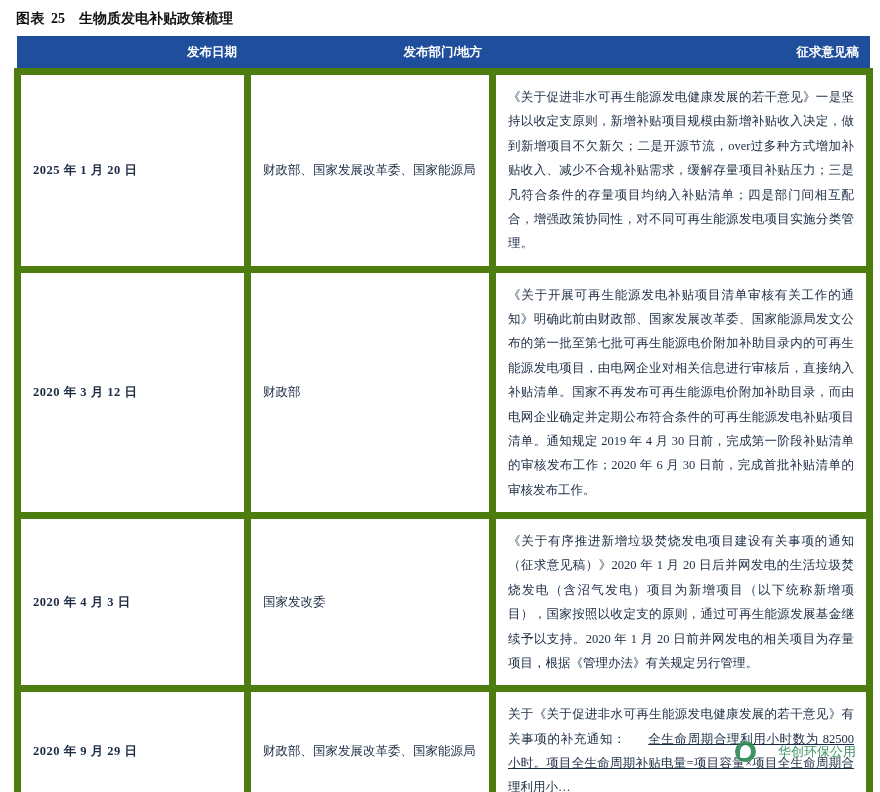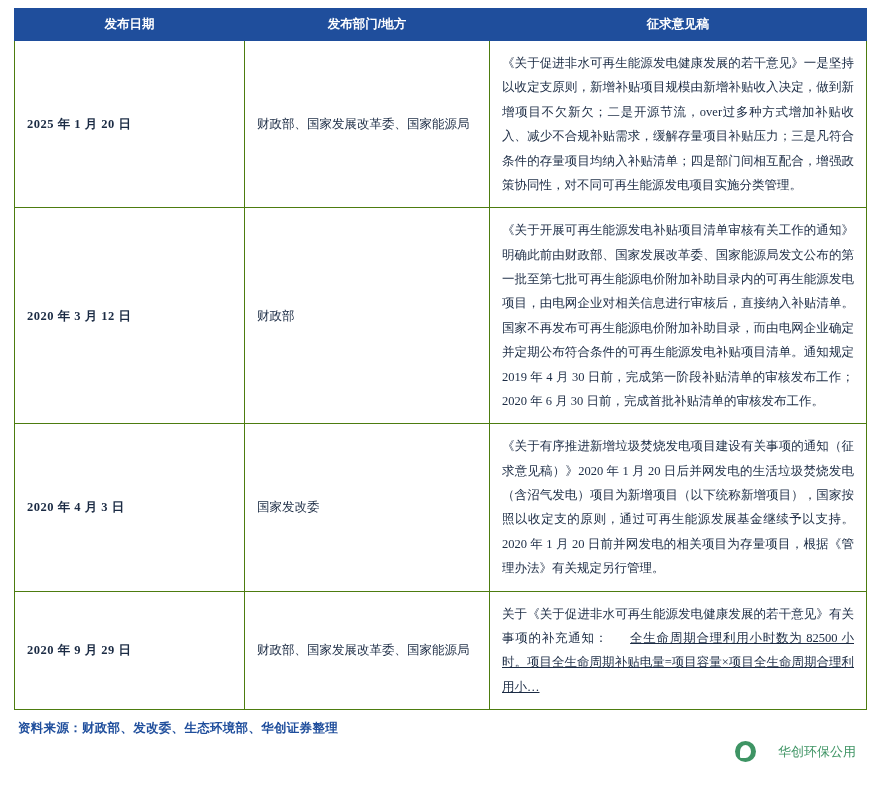--- a/index.html
+++ b/index.html
@@ -49,27 +49,27 @@
   table.policy {
     border-collapse: collapse;
     width: 852px;
     table-layout: fixed;
   }
   table.policy th {
     background: #1F4E9C;
     color: #ffffff;
     font-weight: bold;
     font-size: 12.5px;
-    text-align: center;
+    text-align: right;
     padding: 7px 10px;
     border: 1px solid #1F4E9C;
     font-family: "Liberation Sans", sans-serif;
   }
   table.policy td {
-    border: 1px solid #4d7c0f;
+    border: 7px solid #4d7c0f;
     vertical-align: middle;
     padding: 10px 12px;
     font-size: 12.5px;
     line-height: 1.95;
     color: #1b2b44;
   }
   td.date-cell {
     color: #1F4E9C;
     font-weight: bold;
     font-size: 12.5px;
@@ -140,20 +140,25 @@
     color: #2e8b57;
     font-family: "Liberation Sans", sans-serif;
     white-space: nowrap;
   }
 </style>
 </head>
 <body>
 
 <div class="page">
 
+  <div class="title-row">
+    <span class="title-label">图表</span>
+    <span class="title-num">25</span>
+    <span class="title-text">生物质发电补贴政策梳理</span>
+  </div>
 
   <table class="policy">
     <colgroup>
       <col class="col-date">
       <col class="col-dept">
       <col class="col-content">
     </colgroup>
     <thead>
       <tr>
         <th>发布日期</th>

